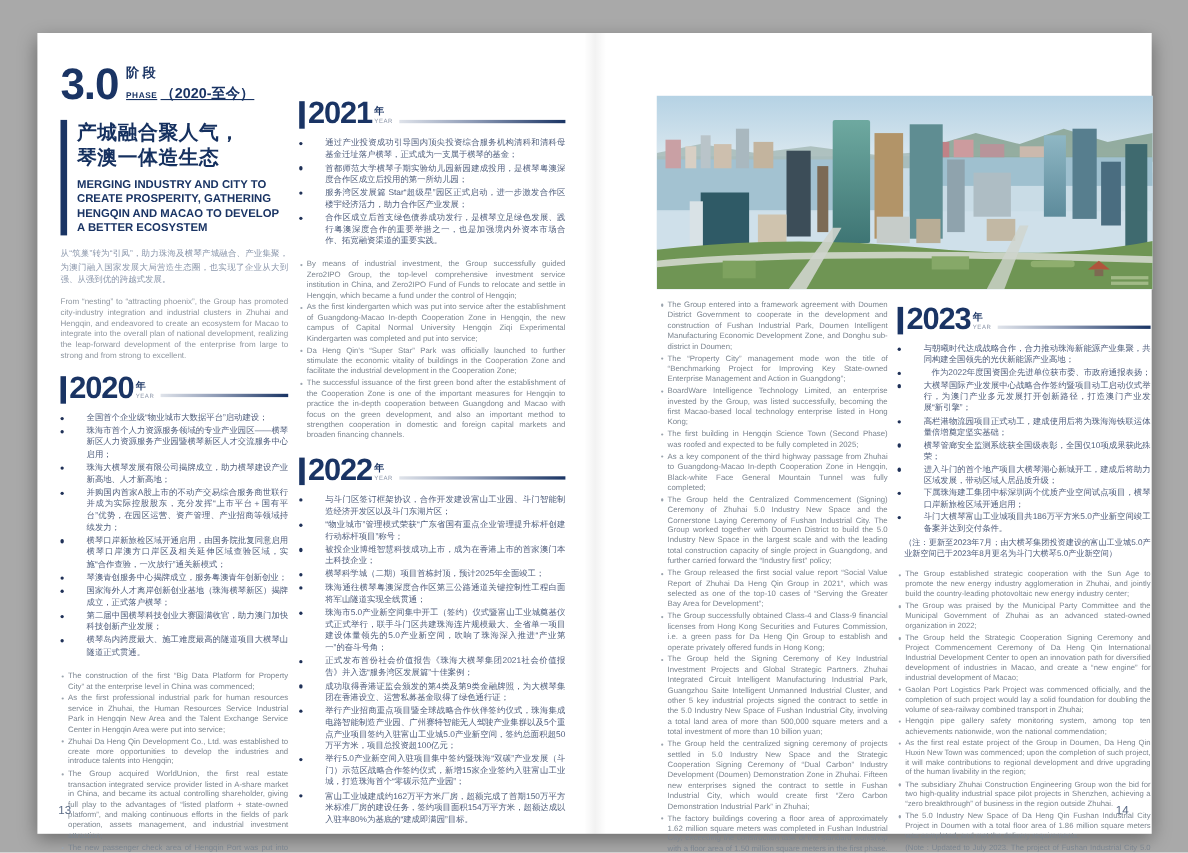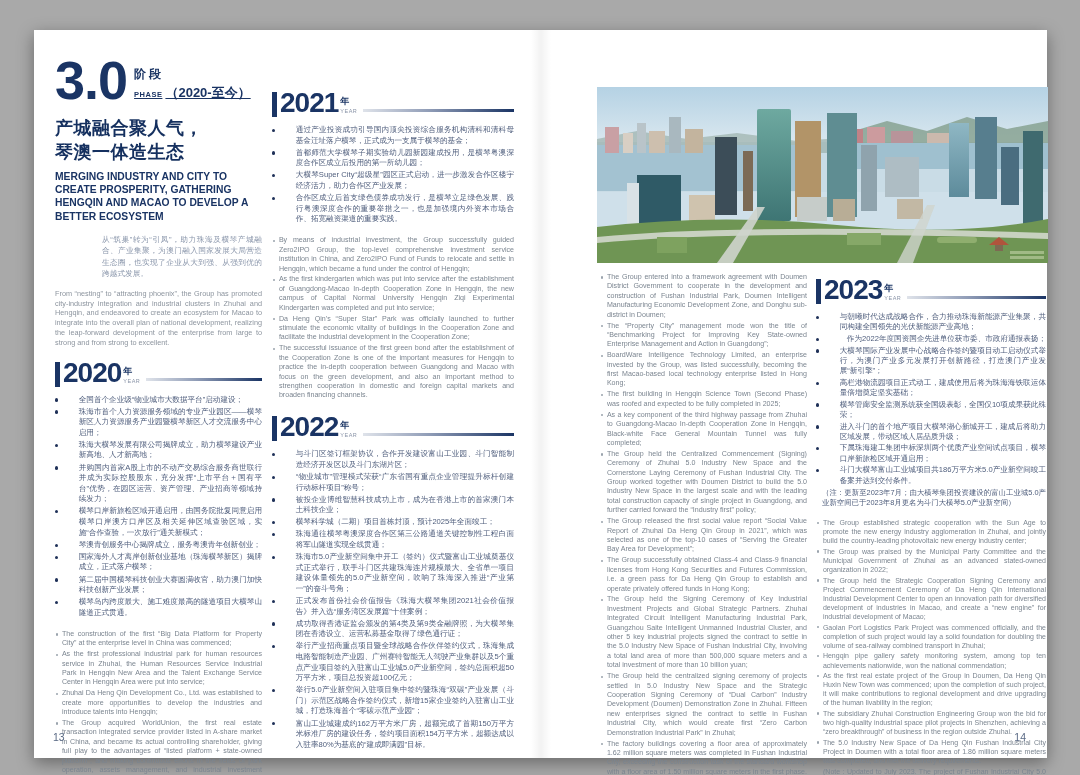--- a/index.html
+++ b/index.html
@@ -21,34 +21,34 @@
     pointer-events:none;
   }
   .col{position:absolute;}
   .colA{left:21px;top:28px;width:207px;}
   .colB{left:238px;top:60px;width:242px;}
   .colC{left:566px;top:241px;width:207px;}
   .colD{left:782px;top:247px;width:230px;}
 
   
   .phase{display:flex;color:#1a3464;align-items:flex-end;}
-  .phase-num{font-size:54px;font-weight:bold;line-height:.82;letter-spacing:-1px;text-align:right;}
+  .phase-num{font-size:40px;font-weight:bold;line-height:.82;letter-spacing:-1px;text-align:right;}
   .phase-right{margin-left:7px;display:flex;flex-direction:column;justify-content:space-between;}
   .phase-cn{font-size:12px;letter-spacing:3px;font-weight:bold;}
   .phase-row{display:flex;align-items:baseline;gap:3px;margin-top:1px;text-decoration:underline;}
   .phase-en{font-size:7.5px;letter-spacing:.5px;font-weight:bold;}
   .phase-range{font-size:13px;font-weight:bold;}
 
   
-  .title-wrap{display:flex;margin-top:15px;flex-direction:column;}
+  .title-wrap{display:flex;margin-top:15px;}
   .title-bar{width:6px;background:#1a3464;margin-right:9px;flex-shrink:0;}
   .title-cn{font-size:18px;font-weight:bold;color:#15305f;line-height:1.3;letter-spacing:.5px;}
   .title-en{font-size:10.3px;font-weight:bold;color:#1a3464;margin-top:6px;line-height:1.28;}
 
-  .intro-cn{margin-top:11px;font-size:7.7px;line-height:11.5px;color:#8a96ab;text-align:justify;margin-left:47px;}
+  .intro-cn{margin-top:11px;font-size:7.7px;line-height:11.5px;color:#8a96ab;text-align:justify;}
   .intro-en{margin-top:9px;font-size:7.3px;line-height:9.8px;color:#8d959f;text-align:justify;}
 
   
   .year-h{display:flex;align-items:center;margin-bottom:8px;}
   .year-bar{width:5px;height:25px;background:#1a3464;margin-top:2px;margin-right:3px;flex-shrink:0;}
   .year-num{font-size:28px;font-weight:bold;color:#1a3464;line-height:.95;letter-spacing:-1px;}
   .year-sfx{display:flex;flex-direction:column;margin-left:2px;margin-top:2px;}
   .year-sfx .cn{font-size:9px;color:#1a3464;font-weight:bold;}
   .year-sfx .en{font-size:5.5px;color:#8a94a8;letter-spacing:.5px;}
   .year-line{flex:1;height:3px;margin-top:13px;margin-left:6px;background:linear-gradient(90deg,#dfe3ea 0%,#8d9ab5 45%,#1a3464 100%);}
@@ -200,21 +200,21 @@
         <div class="item cn">
           <span class="dot"></span>
           <span class="txt">通过产业投资成功引导国内顶尖投资综合服务机构清科和清科母基金迁址落户横琴，正式成为一支属于横琴的基金；</span>
         </div>
         <div class="item cn">
           <span class="dot"></span>
           <span class="txt">首都师范大学横琴子期实验幼儿园新园建成投用，是横琴粤澳深度合作区成立后投用的第一所幼儿园；</span>
         </div>
         <div class="item cn">
           <span class="dot"></span>
-          <span class="txt">大横琴Super City“超级星”园区正式启动，进一步激发合作区楼宇经济活力，助力合作区产业发展；</span>
+          <span class="txt">服务湾区发展篇 Star“超级星”园区正式启动，进一步激发合作区楼宇经济活力，助力合作区产业发展；</span>
         </div>
         <div class="item cn">
           <span class="dot"></span>
           <span class="txt">合作区成立后首支绿色债券成功发行，是横琴立足绿色发展、践行粤澳深度合作的重要举措之一，也是加强境内外资本市场合作、拓宽融资渠道的重要实践。</span>
         </div>
       </div>
     <div class="gap8"></div>
     <div class="list">
         <div class="item en">
           <span class="dot"></span>

